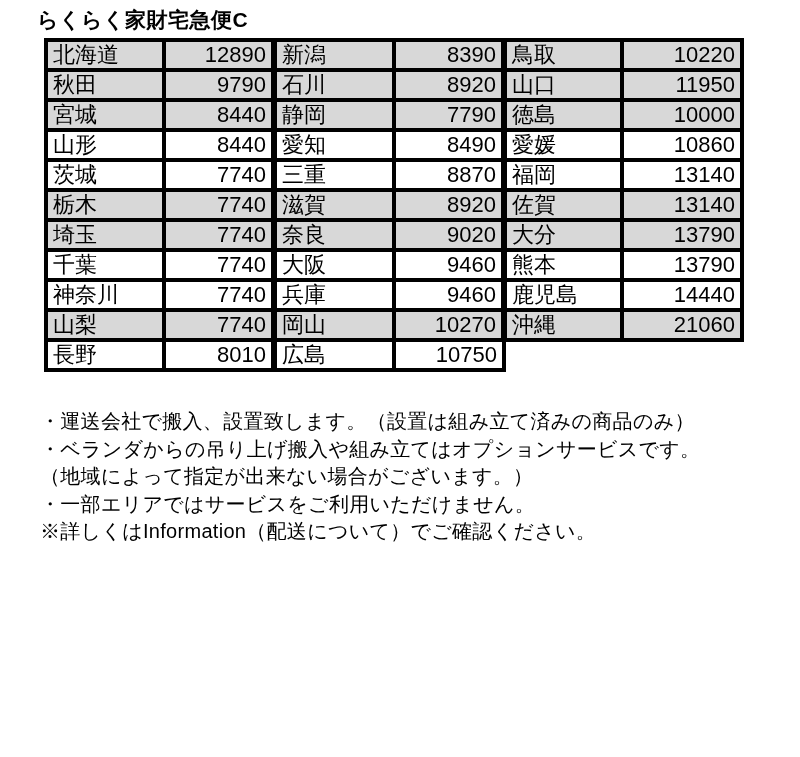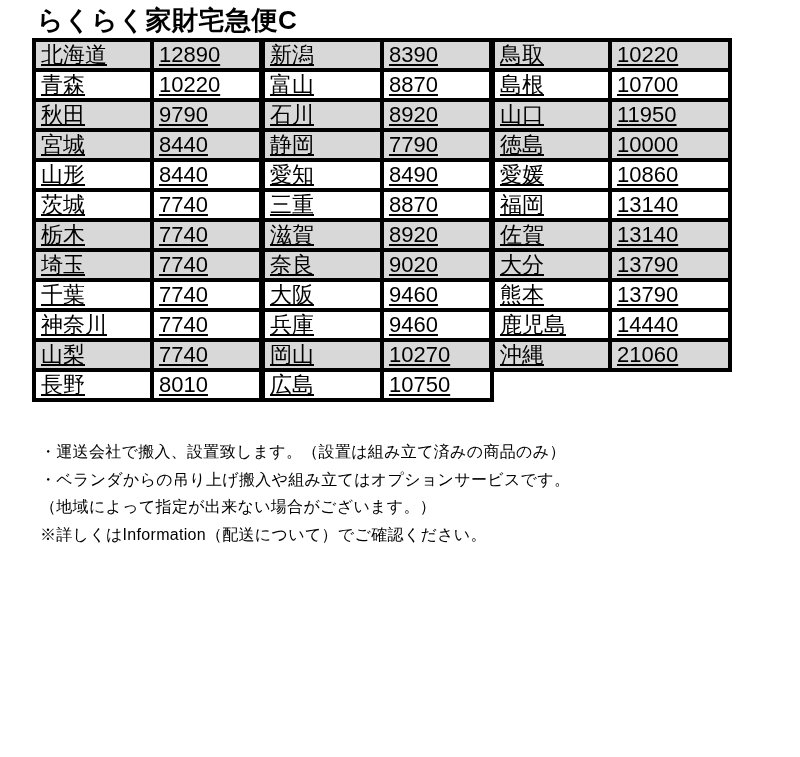--- a/index.html
+++ b/index.html
@@ -12,53 +12,52 @@
     width: 800px;
     height: 757px;
     background: #ffffff;
     font-family: "Liberation Sans", sans-serif;
     color: #000000;
     overflow: hidden;
   }
   .title {
     margin: 0;
     padding: 5px 0 3px 37px;
-    font-size: 26px;
+    font-size: 21px;
     line-height: 30px;
     font-weight: bold;
     letter-spacing: 0.5px;
   }
   table.price-table {
-    margin-left: 32px;
+    margin-left: 44px;
     border-collapse: collapse;
     table-layout: fixed;
     width: 696px;
-    text-decoration: underline;
   }
   table.price-table td {
     border: 4px solid #000000;
     height: 26px;
     padding: 0 5px;
     font-size: 22px;
     line-height: 26px;
     white-space: nowrap;
     overflow: hidden;
     background: #ffffff;
   }
   table.price-table td.name { text-align: left; }
-  table.price-table td.val  { }
+  table.price-table td.val  { text-align: right; }
   table.price-table td.gstart { border-left-width: 6px; }
   table.price-table tr.shade td { background: #d8d8d8; }
   table.price-table td.blank {
     border: none;
     background: #ffffff !important;
   }
   .notes {
     margin: 36px 0 0 40px;
-    font-size: 16px;
+    font-size: 20px;
     line-height: 27.5px;
     letter-spacing: 0.3px;
   }
   .note-line { white-space: nowrap; }
 </style>
 </head>
 <body>
 
 <div class="page">
 
@@ -74,28 +73,20 @@
       <col style="width:120px">
     </colgroup>
     <tbody>
         <tr class="shade">
           <td class="name">北海道</td>
           <td class="val">12890</td>
           <td class="name gstart">新潟</td>
           <td class="val">8390</td>
           <td class="name gstart">鳥取</td>
           <td class="val">10220</td>
-        </tr>
-        <tr>
-          <td class="name">青森</td>
-          <td class="val">10220</td>
-          <td class="name gstart">富山</td>
-          <td class="val">8870</td>
-          <td class="name gstart">島根</td>
-          <td class="val">10700</td>
         </tr>
         <tr class="shade">
           <td class="name">秋田</td>
           <td class="val">9790</td>
           <td class="name gstart">石川</td>
           <td class="val">8920</td>
           <td class="name gstart">山口</td>
           <td class="val">11950</td>
         </tr>
         <tr class="shade">
@@ -170,16 +161,17 @@
           <td class="blank"></td>
           <td class="blank"></td>
         </tr>
       </tbody>
   </table>
 
   <div class="notes">
       <div class="note-line">・運送会社で搬入、設置致します。（設置は組み立て済みの商品のみ）</div>
       <div class="note-line">・ベランダからの吊り上げ搬入や組み立てはオプションサービスです。</div>
       <div class="note-line">（地域によって指定が出来ない場合がございます。）</div>
+      <div class="note-line">・一部エリアではサービスをご利用いただけません。</div>
       <div class="note-line">※詳しくはInformation（配送について）でご確認ください。</div>
     </div>
 
 </div>
 
 </body></html>

